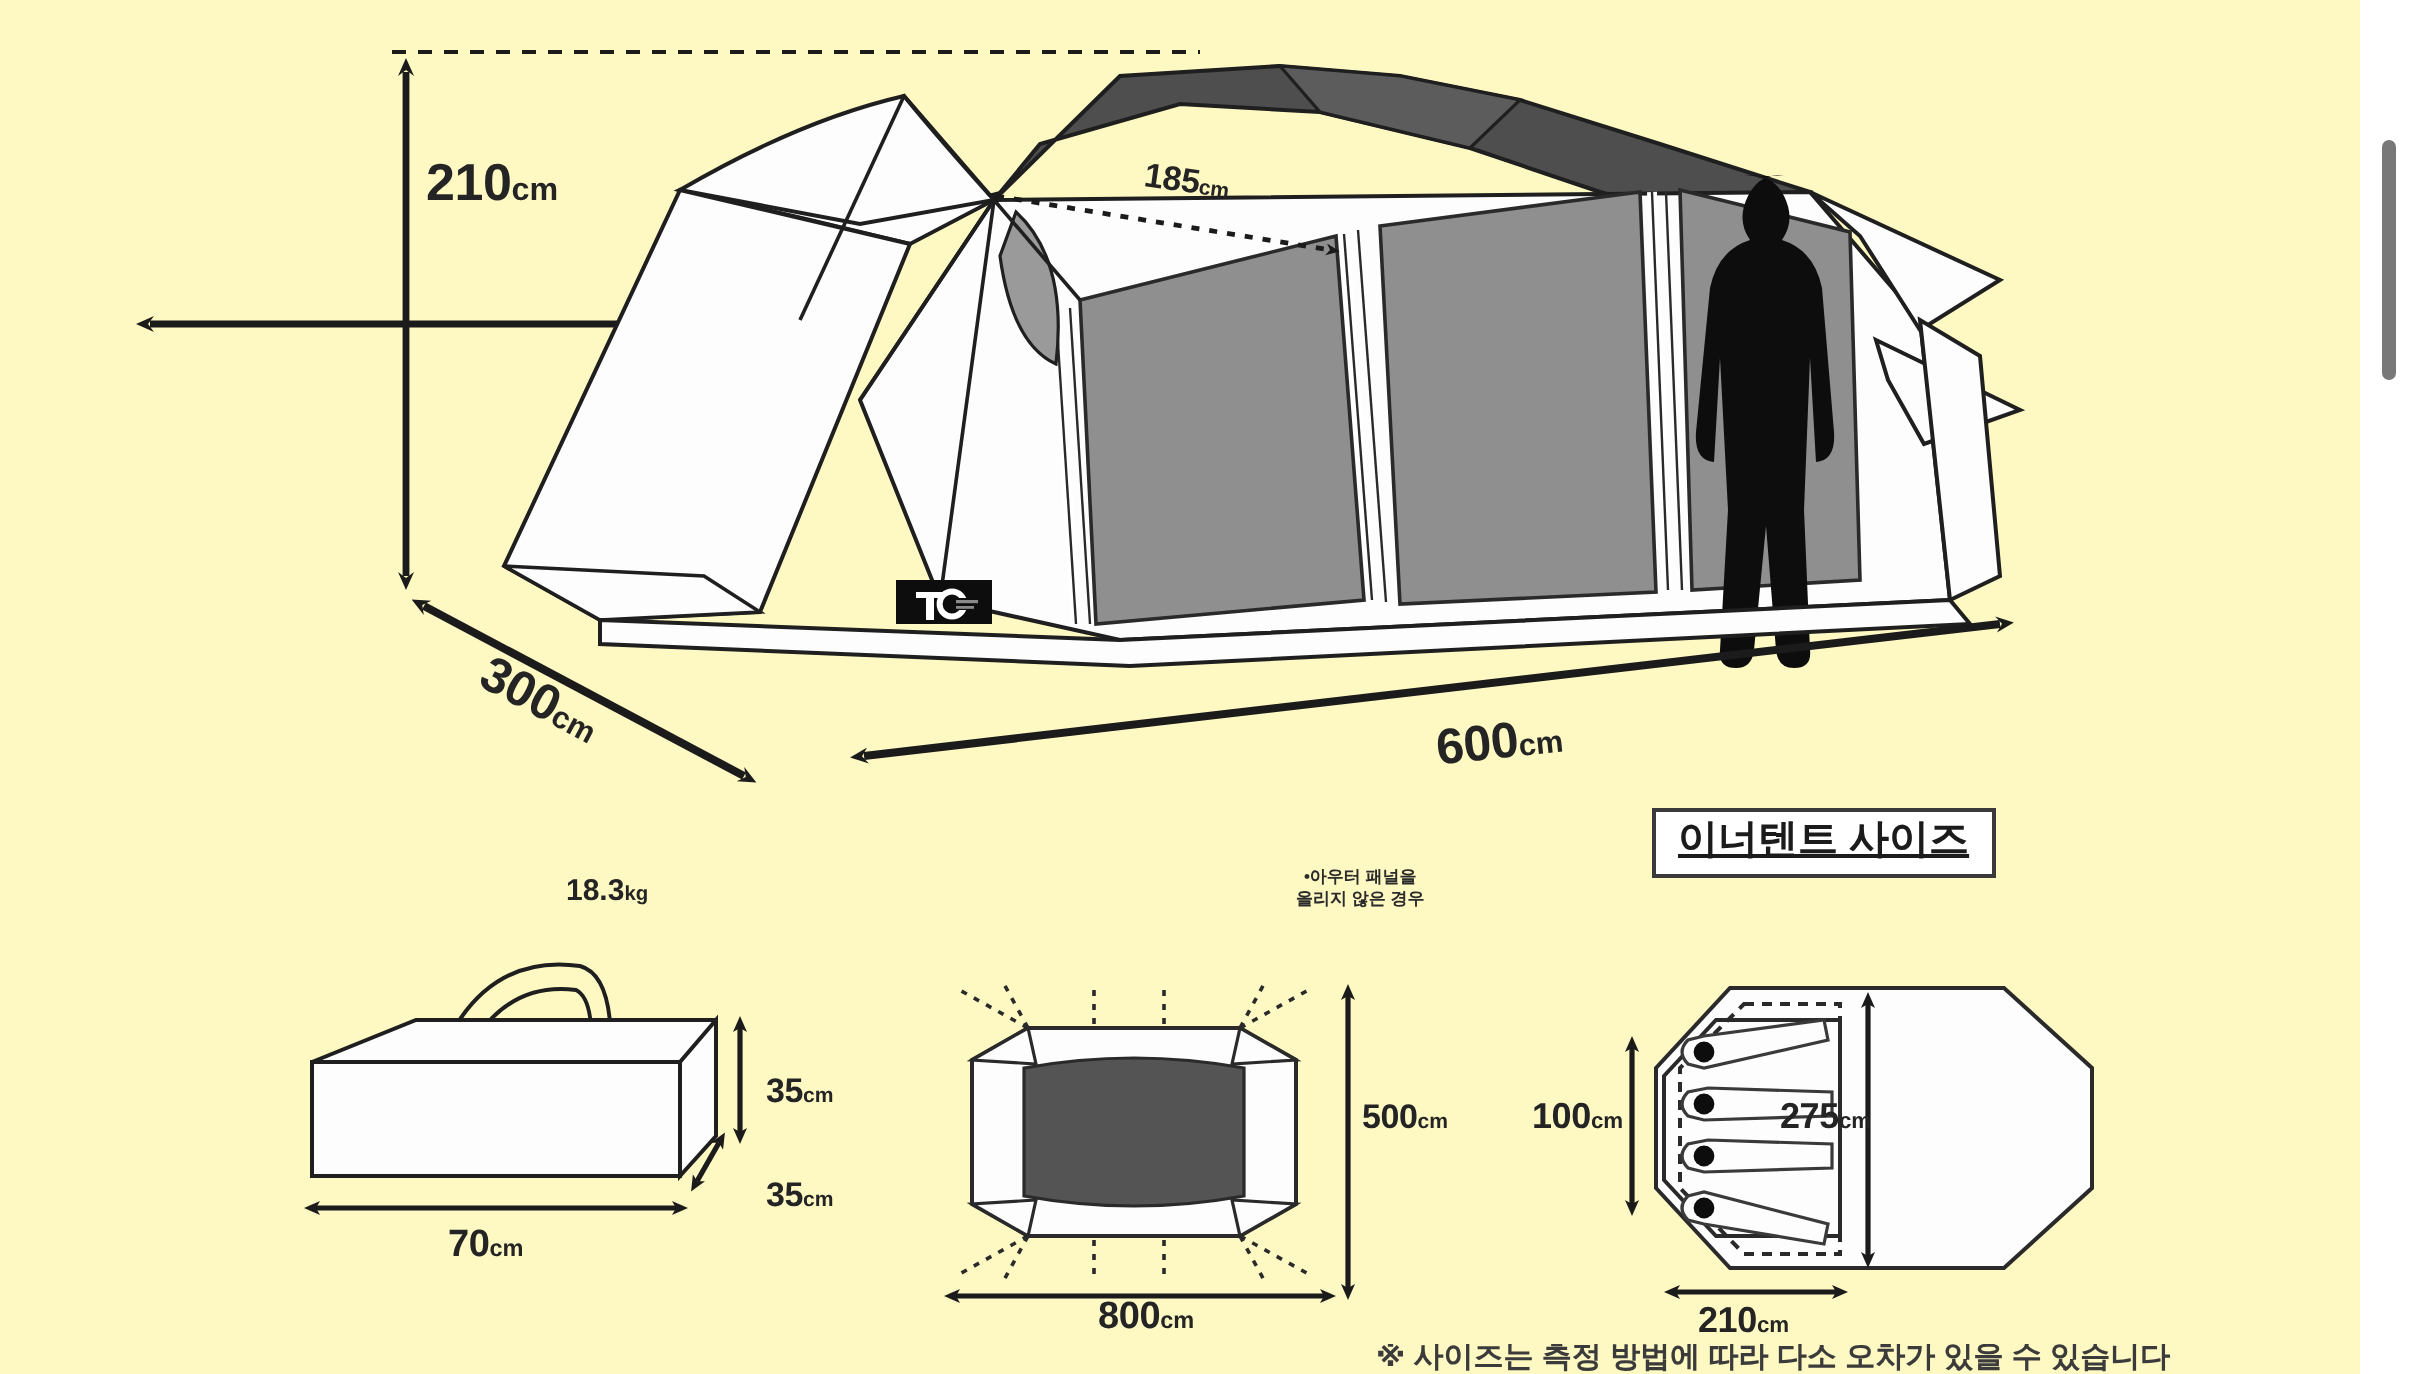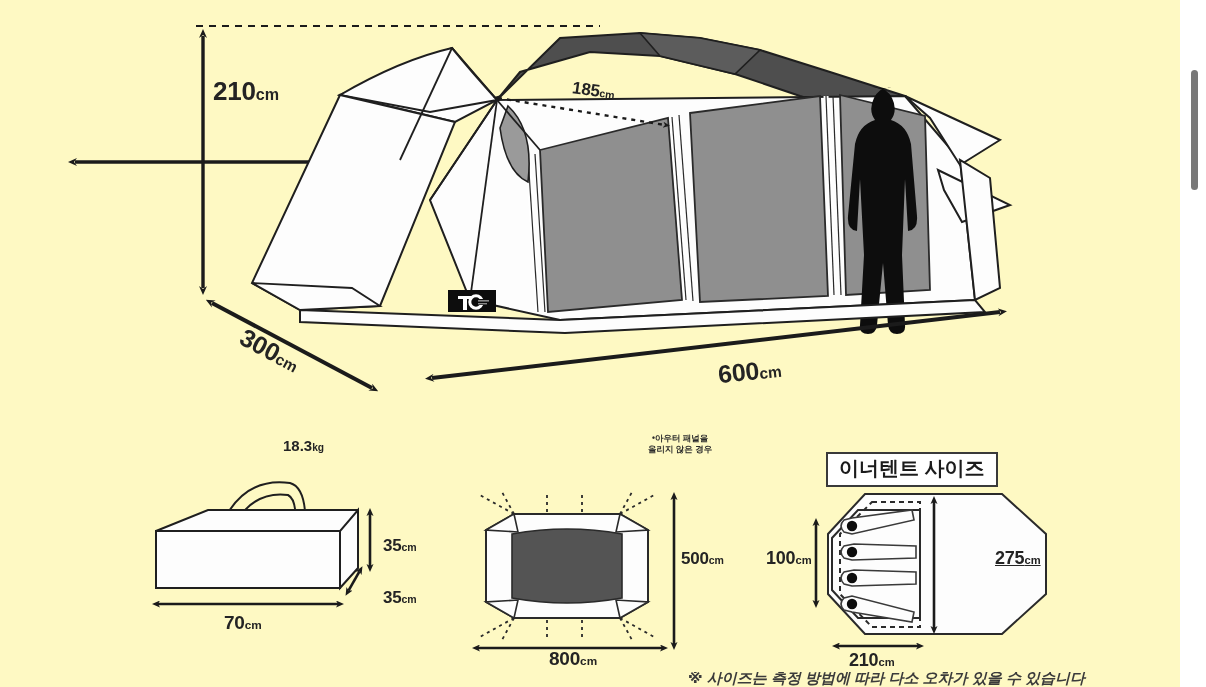--- a/index.html
+++ b/index.html
@@ -75,21 +75,20 @@
   .kg-label .u { font-size: 0.68em; }
 
   
   #footer-note {
     position: absolute;
     left: 0;
     top: 672px;
     width: 1206px;
     height: 15px;
     overflow: hidden;
-    font-style: italic;
   }
   #footer-note span {
     position: absolute;
     left: 688px;
     top: -3px;
     font-size: 15px;
     font-weight: bold;
     color: #3b3b3b;
     white-space: nowrap;
   }
@@ -339,21 +338,21 @@
     <line x1="26" y1="176" x2="210" y2="176" stroke="#1b1b1b" stroke-width="2.6" marker-start="url(#r-start)" marker-end="url(#r-end)"></line>
   </svg>
 
   <div class="dim" style="left:681px; top:549px; font-size:17px;">
     <span>500</span><span class="u">cm</span>
   </div>
   <div class="dim" style="left:549px; top:648px; font-size:19px;">
     <span>800</span><span class="u">cm</span>
   </div>
 
-  <div class="section-head" style="left:826px; top:452px;">이너텐트 사이즈</div>
+  <div class="section-head" style="left:826px; top:404px;text-decoration:underline;">이너텐트 사이즈</div>
 
   <svg style="position:absolute; left:762px; top:472px; width:300px; height:200px;" viewBox="0 0 300 200">
     <defs>
       <marker id="i-end" markerWidth="9" markerHeight="9" refX="2" refY="3.5" orient="auto" markerUnits="userSpaceOnUse">
         <path d="M0,0 L8,3.5 L0,7 L2,3.5 Z" fill="#1b1b1b"></path>
       </marker>
       <marker id="i-start" markerWidth="9" markerHeight="9" refX="6" refY="3.5" orient="auto" markerUnits="userSpaceOnUse">
         <path d="M8,0 L0,3.5 L8,7 L6,3.5 Z" fill="#1b1b1b"></path>
       </marker>
     </defs>
@@ -392,21 +391,21 @@
     <line x1="54" y1="52" x2="54" y2="130" stroke="#1b1b1b" stroke-width="2.6" marker-start="url(#i-start)" marker-end="url(#i-end)"></line>
 
     <line x1="172" y1="30" x2="172" y2="156" stroke="#1b1b1b" stroke-width="2.6" marker-start="url(#i-start)" marker-end="url(#i-end)"></line>
 
     <line x1="76" y1="174" x2="156" y2="174" stroke="#1b1b1b" stroke-width="2.6" marker-start="url(#i-start)" marker-end="url(#i-end)"></line>
   </svg>
 
   <div class="dim" style="left:766px; top:548px; font-size:18px;">
     <span>100</span><span class="u">cm</span>
   </div>
-  <div class="dim" style="left:995px; top:548px; font-size:18px;text-decoration:underline;">
+  <div class="dim" style="left:890px; top:548px; font-size:18px;">
     <span>275</span><span class="u">cm</span>
   </div>
   <div class="dim" style="left:849px; top:650px; font-size:18px;">
     <span>210</span><span class="u">cm</span>
   </div>
 
   <div id="footer-note">
     <span>※ 사이즈는 측정 방법에 따라 다소 오차가 있을 수 있습니다</span>
   </div>
 

